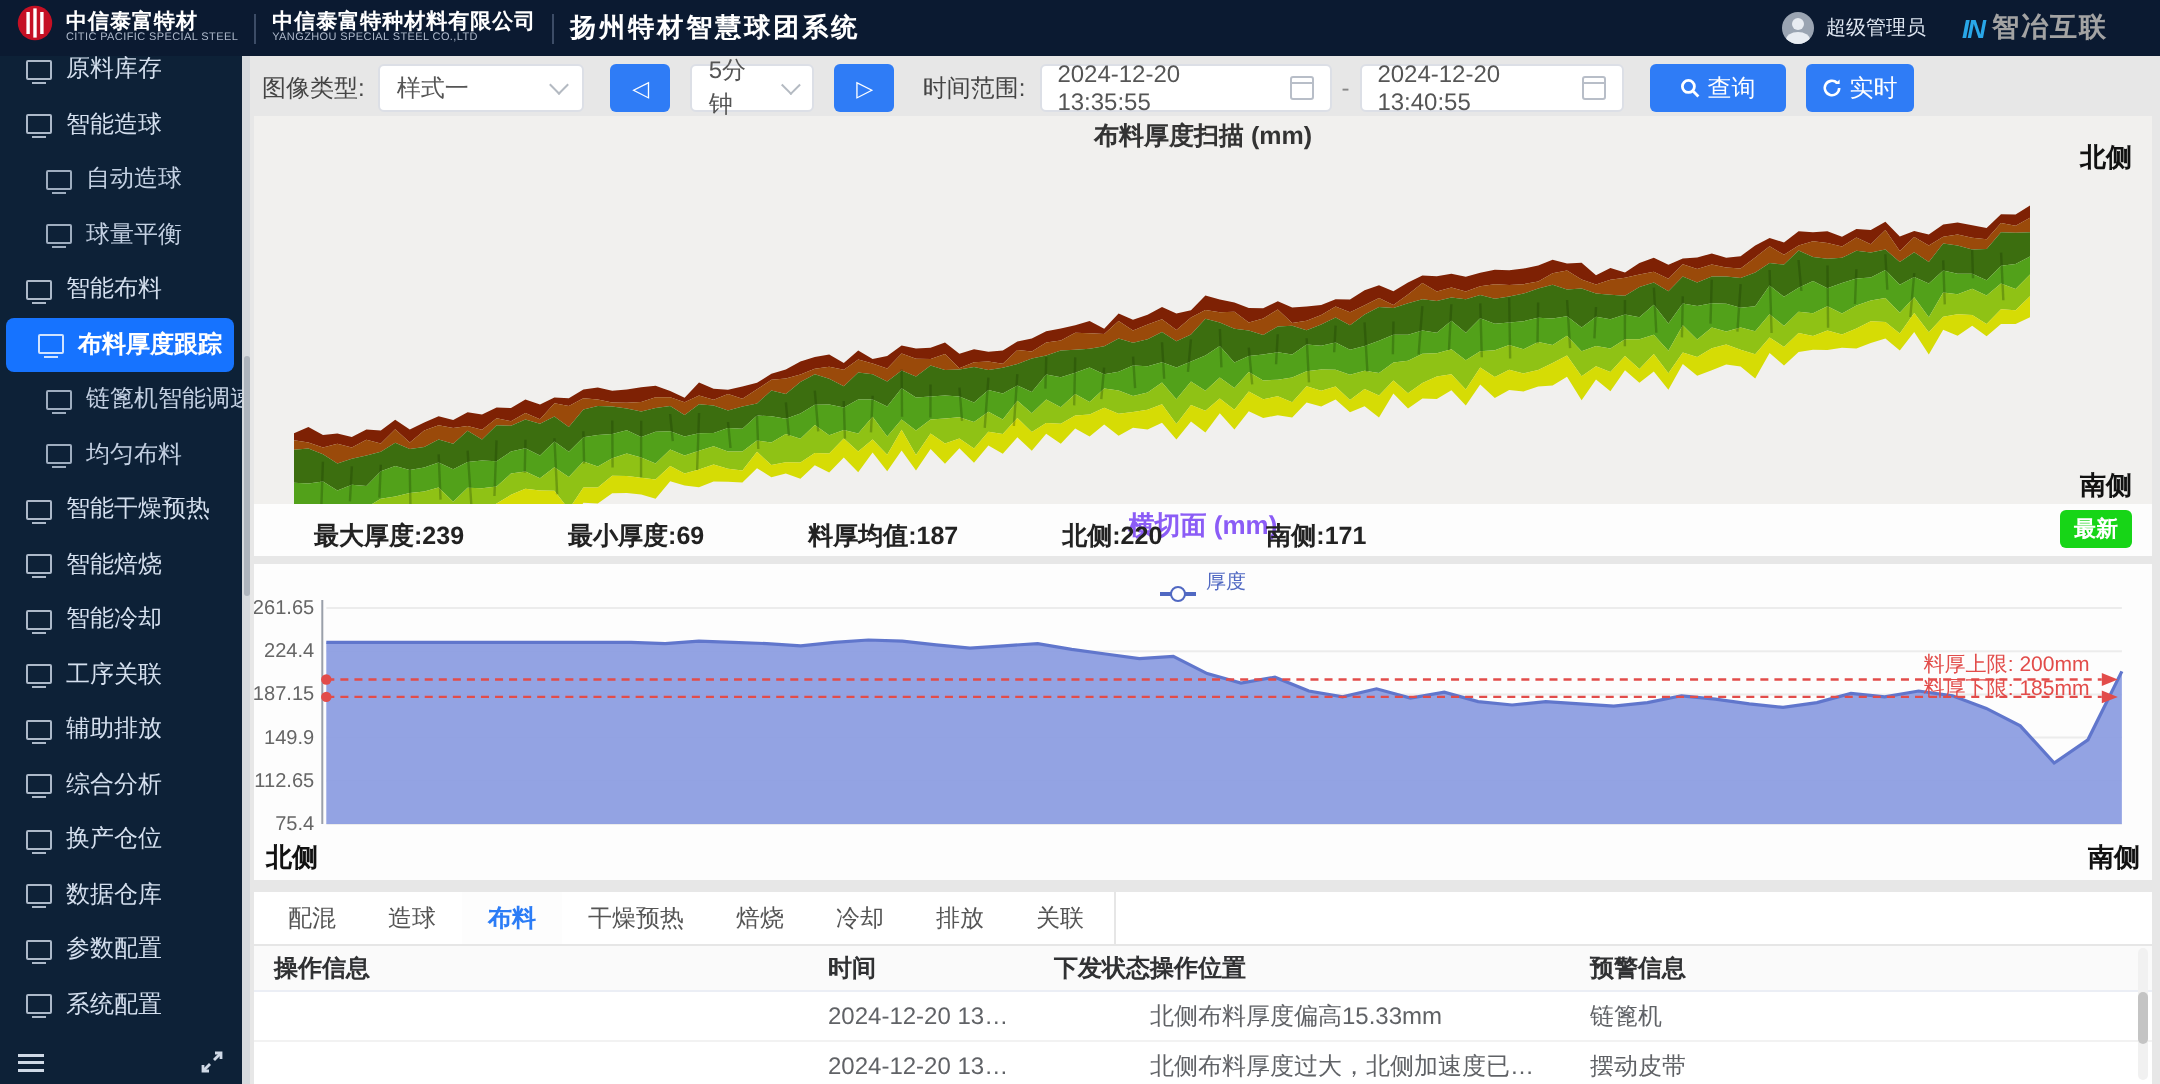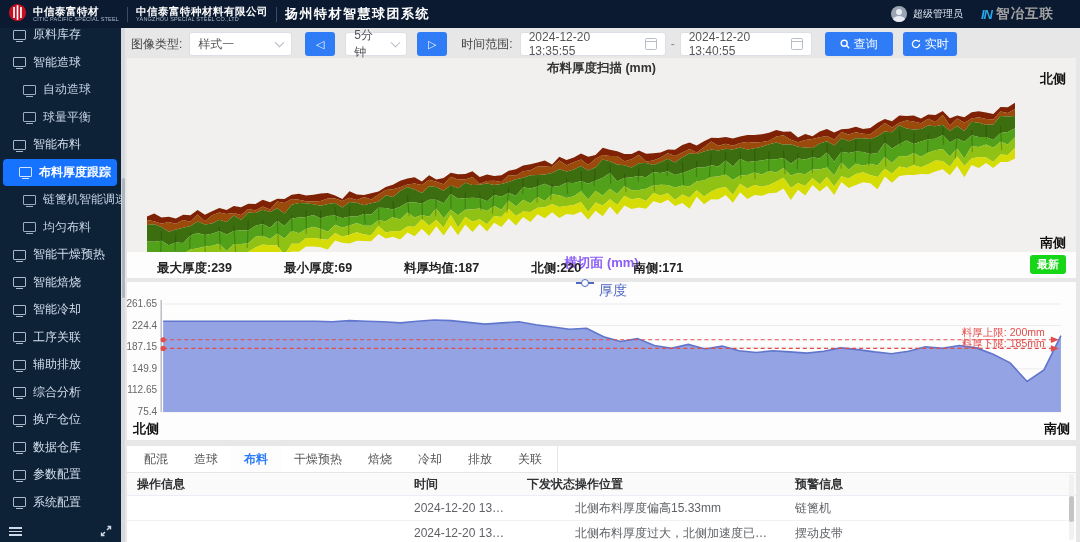--- a/index.html
+++ b/index.html
@@ -49,21 +49,21 @@
   .p-surface .title{position:absolute;top:2px;left:0;right:0;text-align:center;font-size:12.5px;font-weight:700;color:#333}
   .p-surface .north{position:absolute;top:12px;right:10px;font-size:13px;font-weight:700;color:#111}
   .p-surface .south{position:absolute;top:176px;right:10px;font-size:13px;font-weight:700;color:#111}
   .p-surface svg{position:absolute;left:0;top:16px;width:100%;height:178px}
   .band{position:absolute;left:0;right:0;top:194px;height:26px;background:#fdfdfd}
   .band .sec-title{position:absolute;left:0;right:0;top:2px;text-align:center;font-size:13px;font-weight:700;color:#8b5cf6}
   .stats{position:absolute;left:30px;top:8px;display:flex;gap:52px;font-size:12.5px;font-weight:700;color:#222;white-space:nowrap}
   .badge-latest{position:absolute;right:10px;top:3px;background:#17d517;color:#fff;font-size:11px;font-weight:700;padding:2px 7px;border-radius:3px;cursor:pointer}
   
   .p-area{position:absolute;left:127px;top:282px;right:4px;height:158px;background:#fdfdfd;z-index:2}
-  .legend{height:16px;display:flex;align-items:flex-start;justify-content:center;gap:5px;font-size:14px;color:#5068c2;cursor:pointer}
+  .legend{height:16px;display:flex;align-items:flex-end;justify-content:center;gap:5px;font-size:10px;color:#5068c2;cursor:pointer}
   .lg-mark{width:18px;height:2px;background:#5068c2;position:relative}
   .lg-mark::after{content:"";position:absolute;left:5px;top:-3px;width:6px;height:6px;border:1.6px solid #5068c2;border-radius:50%;background:#fdfdfd}
   .p-area svg{display:block;width:100%;height:122px}
   .axis-foot{display:flex;justify-content:space-between;padding:0 6px;font-size:13px;font-weight:700;color:#111;line-height:18px}
   
   .p-table{position:absolute;left:127px;top:446px;right:4px;bottom:0;background:#fff;z-index:2;overflow:hidden}
   .tab-strip{display:flex;align-items:stretch;height:26px;border-bottom:1px solid #e6e6e6;padding-left:4px}
   .tab{display:flex;align-items:center;padding:0 13px;font-size:12px;color:#555;cursor:pointer}
   .tab.active{color:#2b7cf6;background:#fdfdfd;font-weight:700}
   .tab-endline{width:1px;background:#e6e6e6;margin-left:2px}

